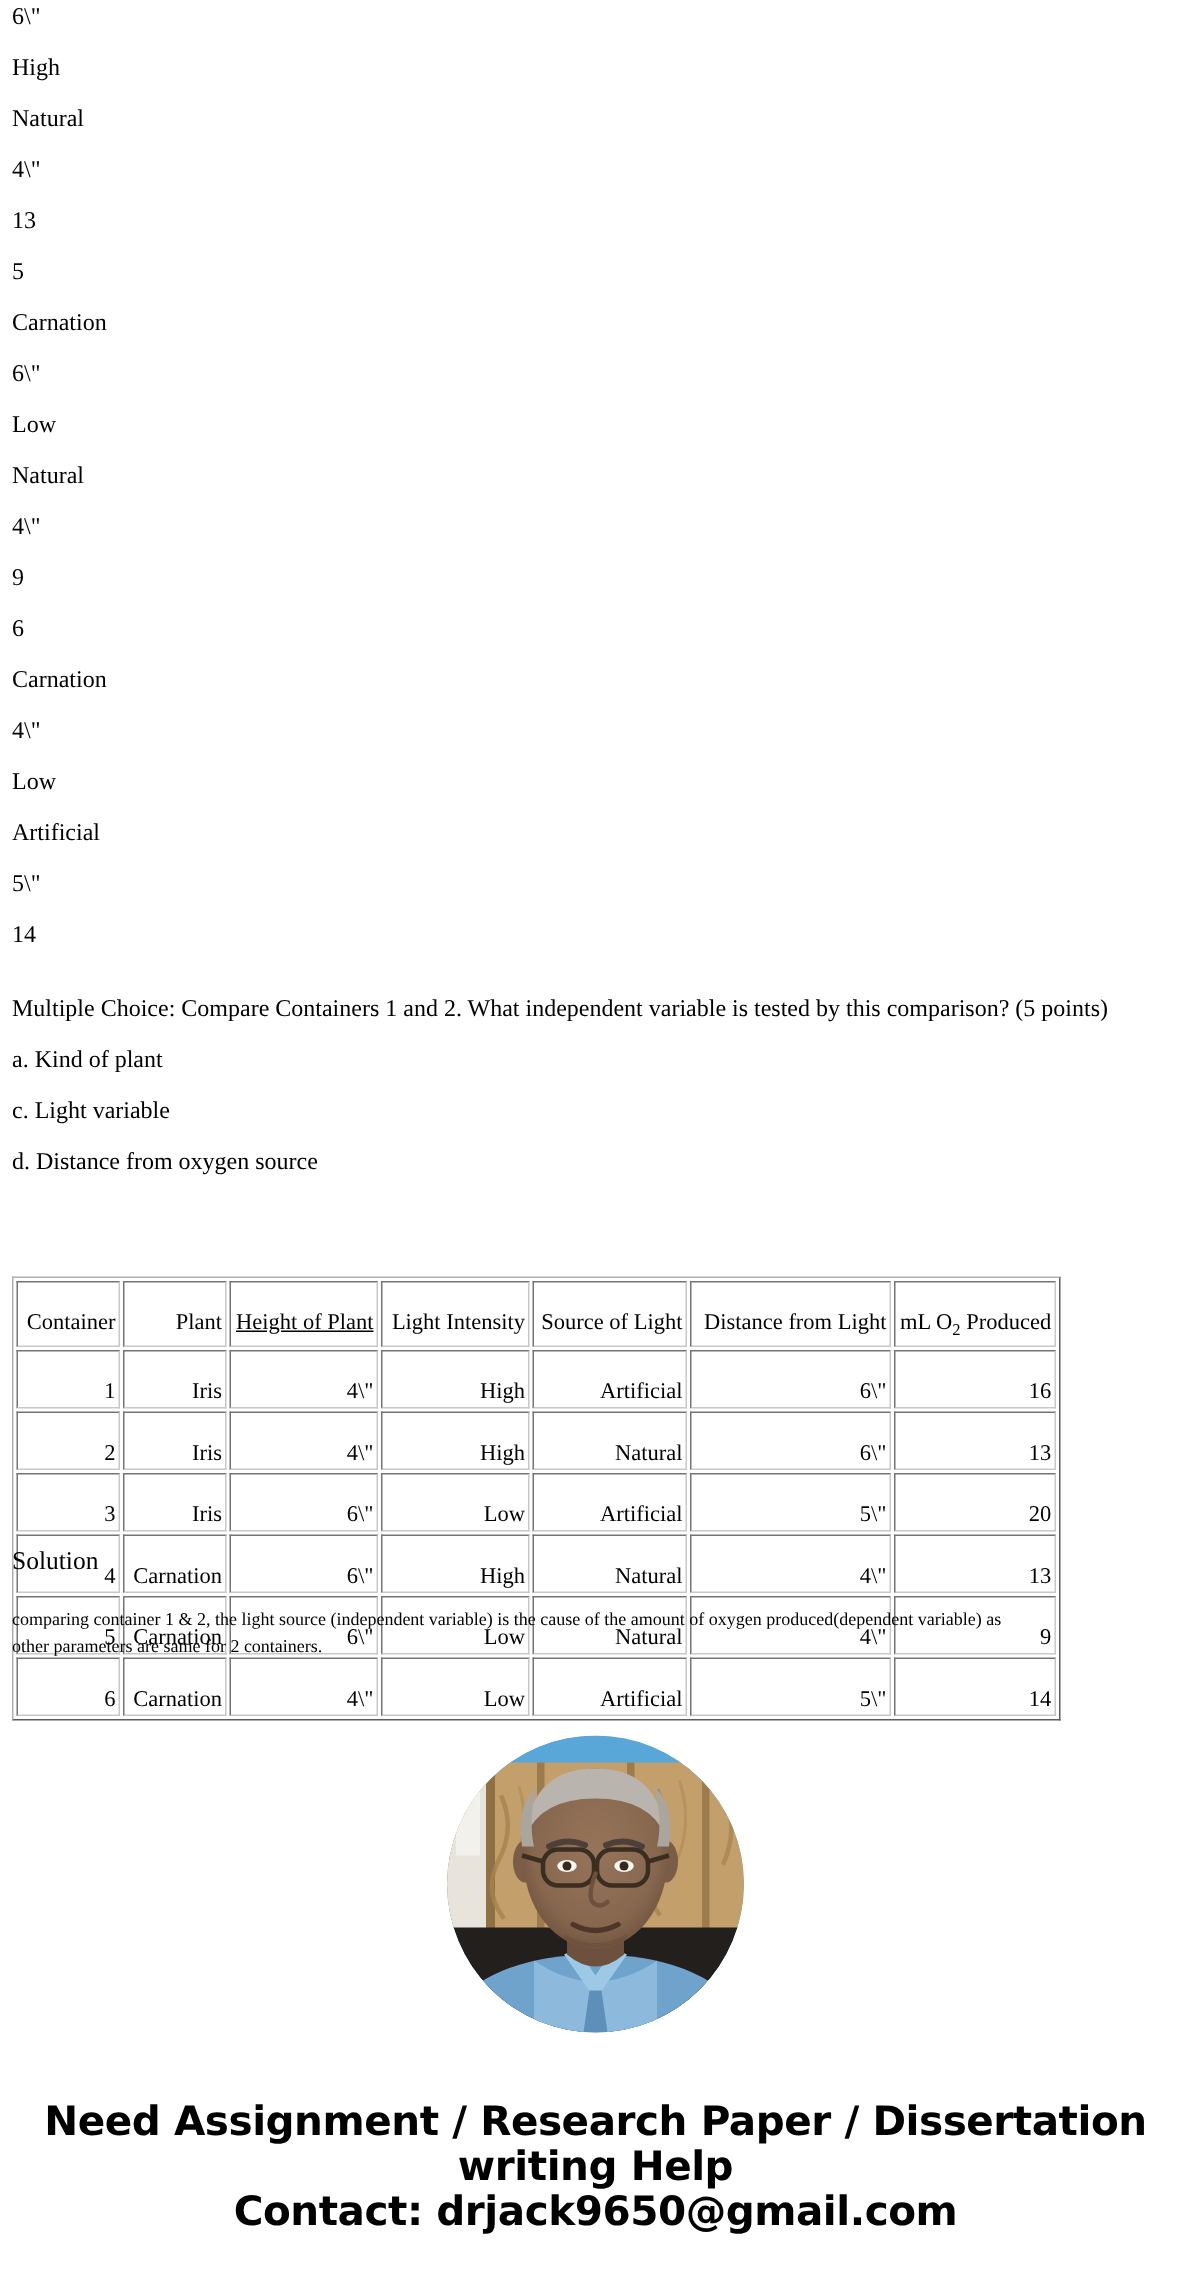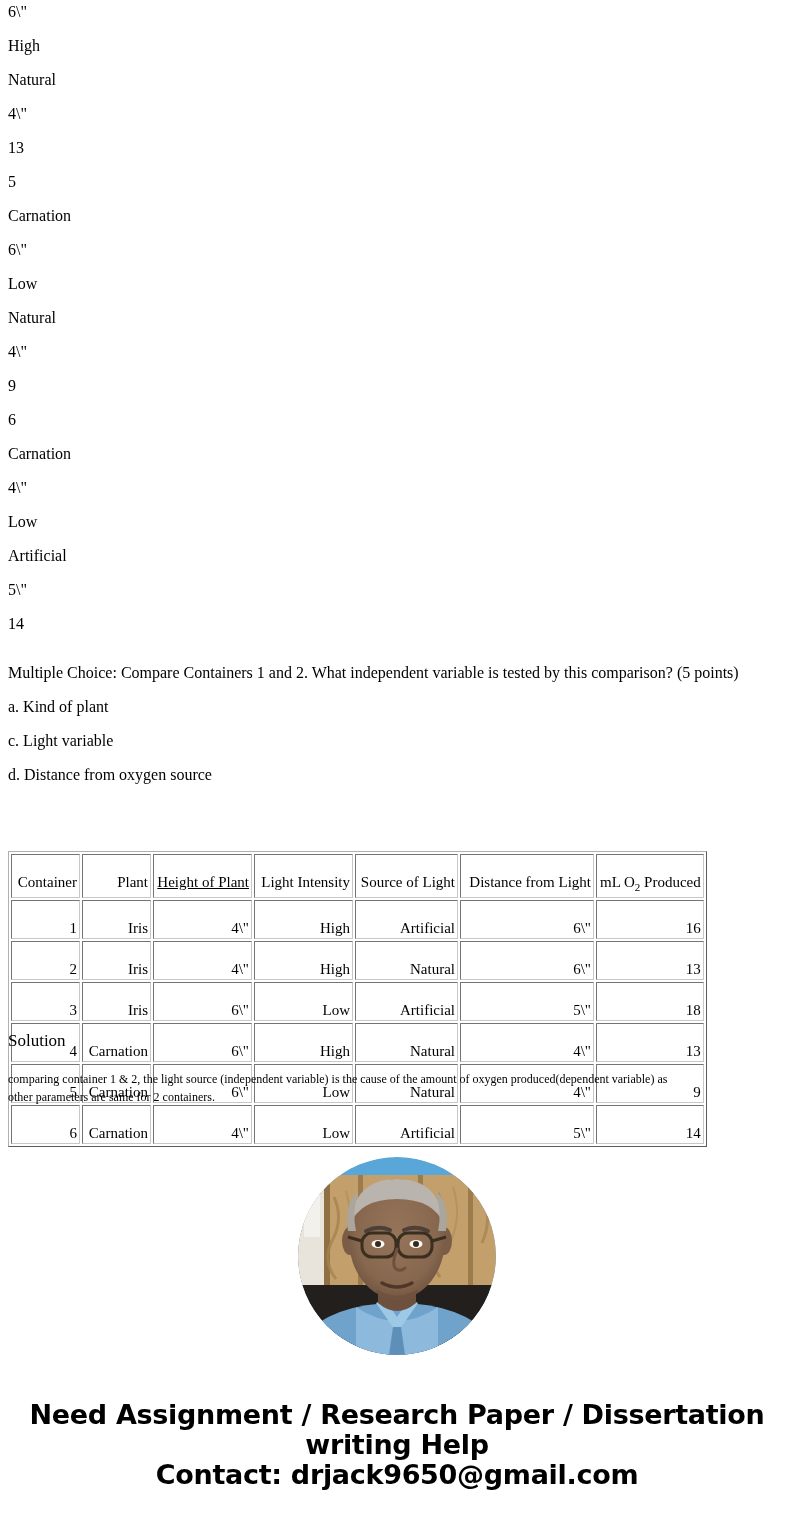--- a/index.html
+++ b/index.html
@@ -193,21 +193,21 @@
         <td>6\"</td>
         <td>13</td>
       </tr>
       <tr>
         <td>3</td>
         <td>Iris</td>
         <td>6\"</td>
         <td>Low</td>
         <td>Artificial</td>
         <td>5\"</td>
-        <td>18</td>
+        <td>20</td>
       </tr>
       <tr>
         <td>4</td>
         <td>Carnation</td>
         <td>6\"</td>
         <td>High</td>
         <td>Natural</td>
         <td>4\"</td>
         <td>13</td>
       </tr>

